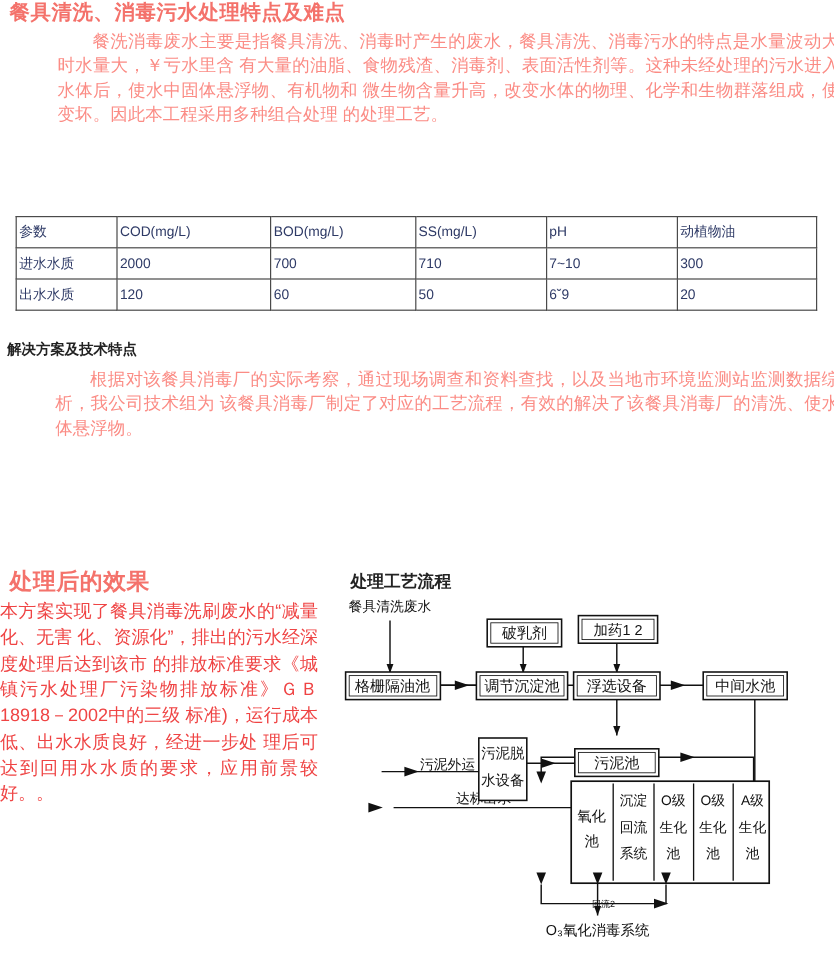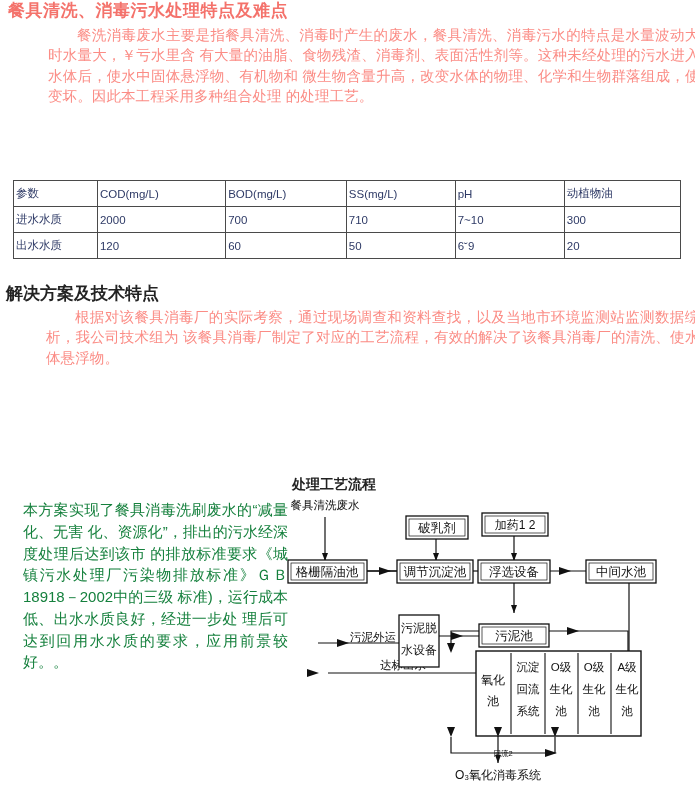--- a/index.html
+++ b/index.html
@@ -20,21 +20,21 @@
   
   .h-red {
     color: #f4726b;
     font-size: 17px;
     font-weight: bold;
     line-height: 1.1;
     letter-spacing: 0.5px;
   }
   .h-black {
     color: #232323;
-    font-size: 17px;
+    font-size: 12px;
     font-weight: bold;
     line-height: 1.1;
   }
 
   
   .body-red {
     color: #fb8c85;
     font-size: 14.5px;
     line-height: 1.40;
     letter-spacing: 0.1px;
@@ -74,23 +74,23 @@
   #quality-table td.c4 { width: 108px; }
   #quality-table td.c5 { width: 110px; }
   #quality-table td.c6 { width: 118px; }
 
   #title-solution { position: absolute; left: 6px; top: 285px; }
   #para-sol-1 { position: absolute; left: 6px; top: 307px; width: 683px; }
   #para-sol-2 { position: absolute; left: 6px; top: 381px; width: 683px; }
 
   #title-effect { position: absolute; left: 8px; top: 476px; font-size: 19px; }
   #para-effect {
-    position: absolute; left: 23px; top: 499px; width: 265px;
+    position: absolute; left: 0; top: 499px; width: 265px;
     font-size: 15px; line-height: 1.45;
-    color: #15803d;
+    color: #ef4444;
     text-align: justify;
     text-align-last: left;
   }
 
   
   #flow-title { position: absolute; left: 292px; top: 477px; font-size: 14px; }
   #flowchart {
     position: absolute;
     left: 283px; top: 491px;
     width: 412px; height: 308px;
@@ -134,20 +134,21 @@
         <td class="c6 num">20</td>
       </tr>
     </tbody>
   </table>
 
   <div class="h-black" id="title-solution">解决方案及技术特点</div>
 
   <div class="body-red indent" id="para-sol-1">根据对该餐具消毒厂的实际考察，通过现场调查和资料查找，以及当地市环境监测站监测数据综合分析，我公司技术组为 该餐具消毒厂制定了对应的工艺流程，有效的解决了该餐具消毒厂的清洗、使水中固体悬浮物。</div>
 
 
+  <div class="h-red" id="title-effect">处理后的效果</div>
 
   <div id="para-effect">本方案实现了餐具消毒洗刷废水的“减量化、无害 化、资源化”，排出的污水经深度处理后达到该市 的排放标准要求《城镇污水处理厂污染物排放标准》ＧＢ 18918－2002中的三级 标准)，运行成本低、出水水质良好，经进一步处 理后可达到回用水水质的要求，应用前景较好。。</div>
 
   <div class="h-black" id="flow-title">处理工艺流程</div>
 
   <div id="flowchart">
     <svg width="412" height="308" viewBox="0 0 412 308" xmlns="http://www.w3.org/2000/svg" font-family="&quot;Liberation Sans&quot;, &quot;DejaVu Sans&quot;, sans-serif">
       <defs>
         <marker id="ar" markerWidth="9" markerHeight="8" refX="8" refY="4" orient="auto" markerUnits="userSpaceOnUse">
           <path d="M0,1 L8,4 L0,7 z" fill="#111"></path>

